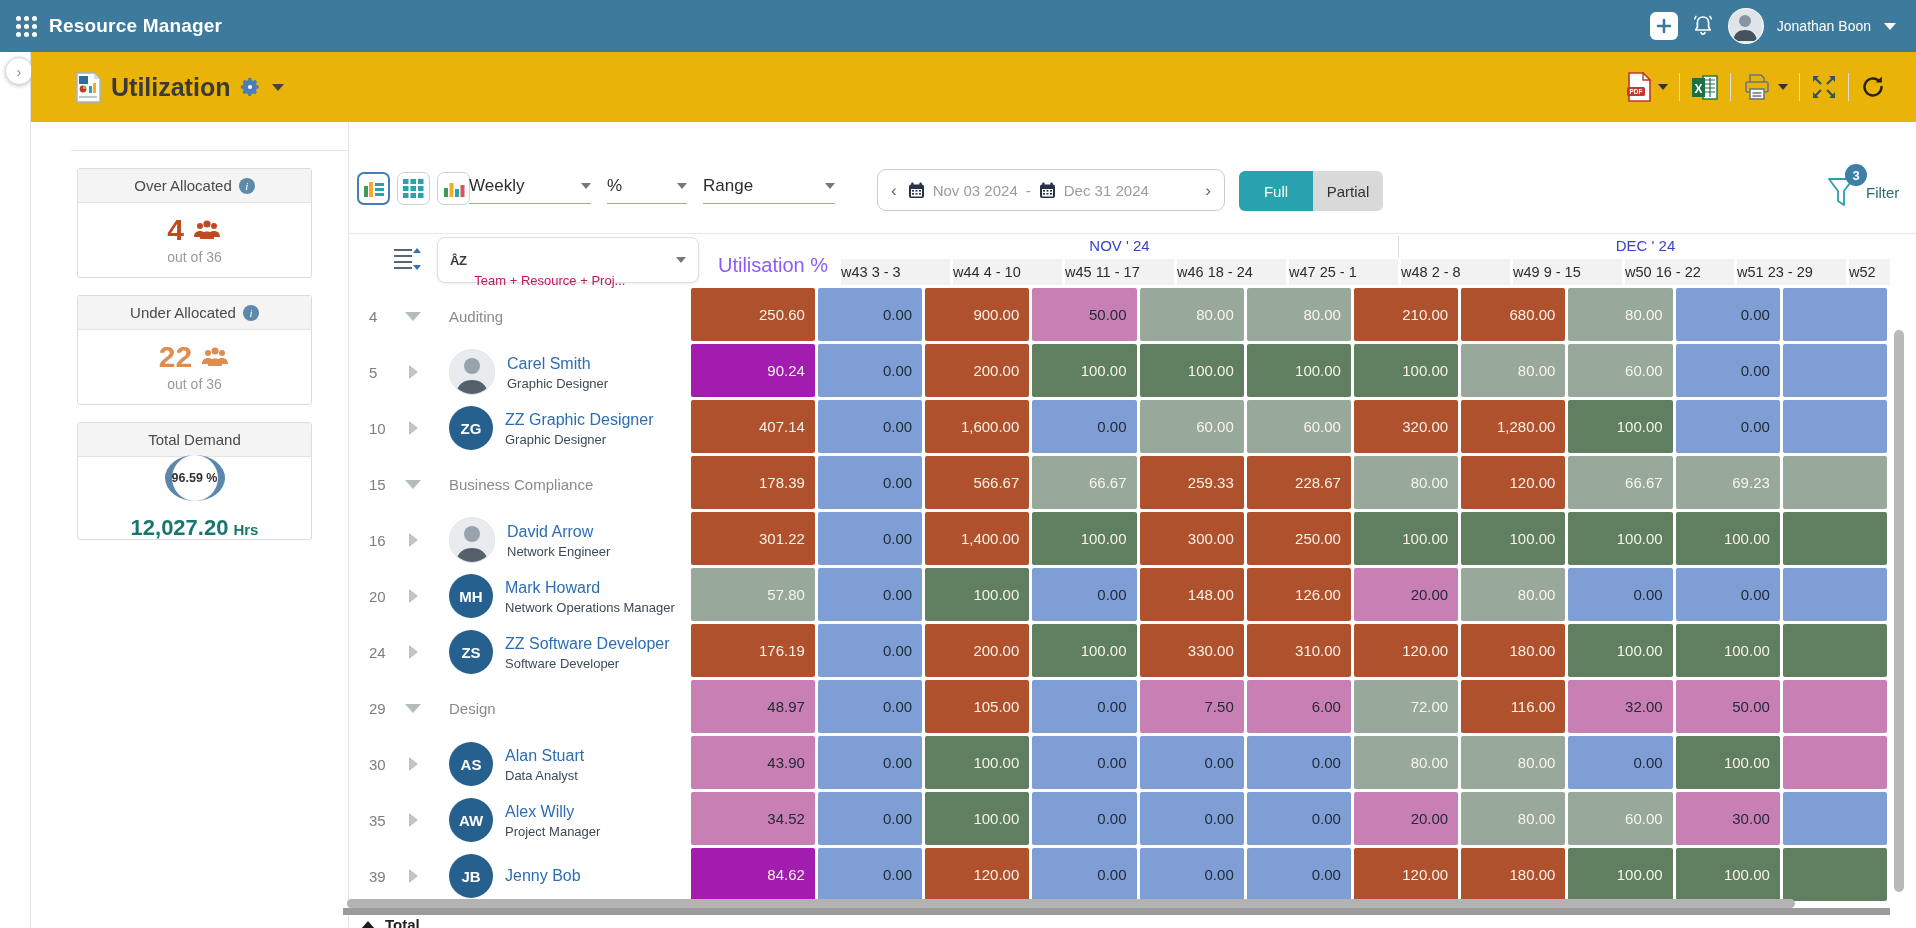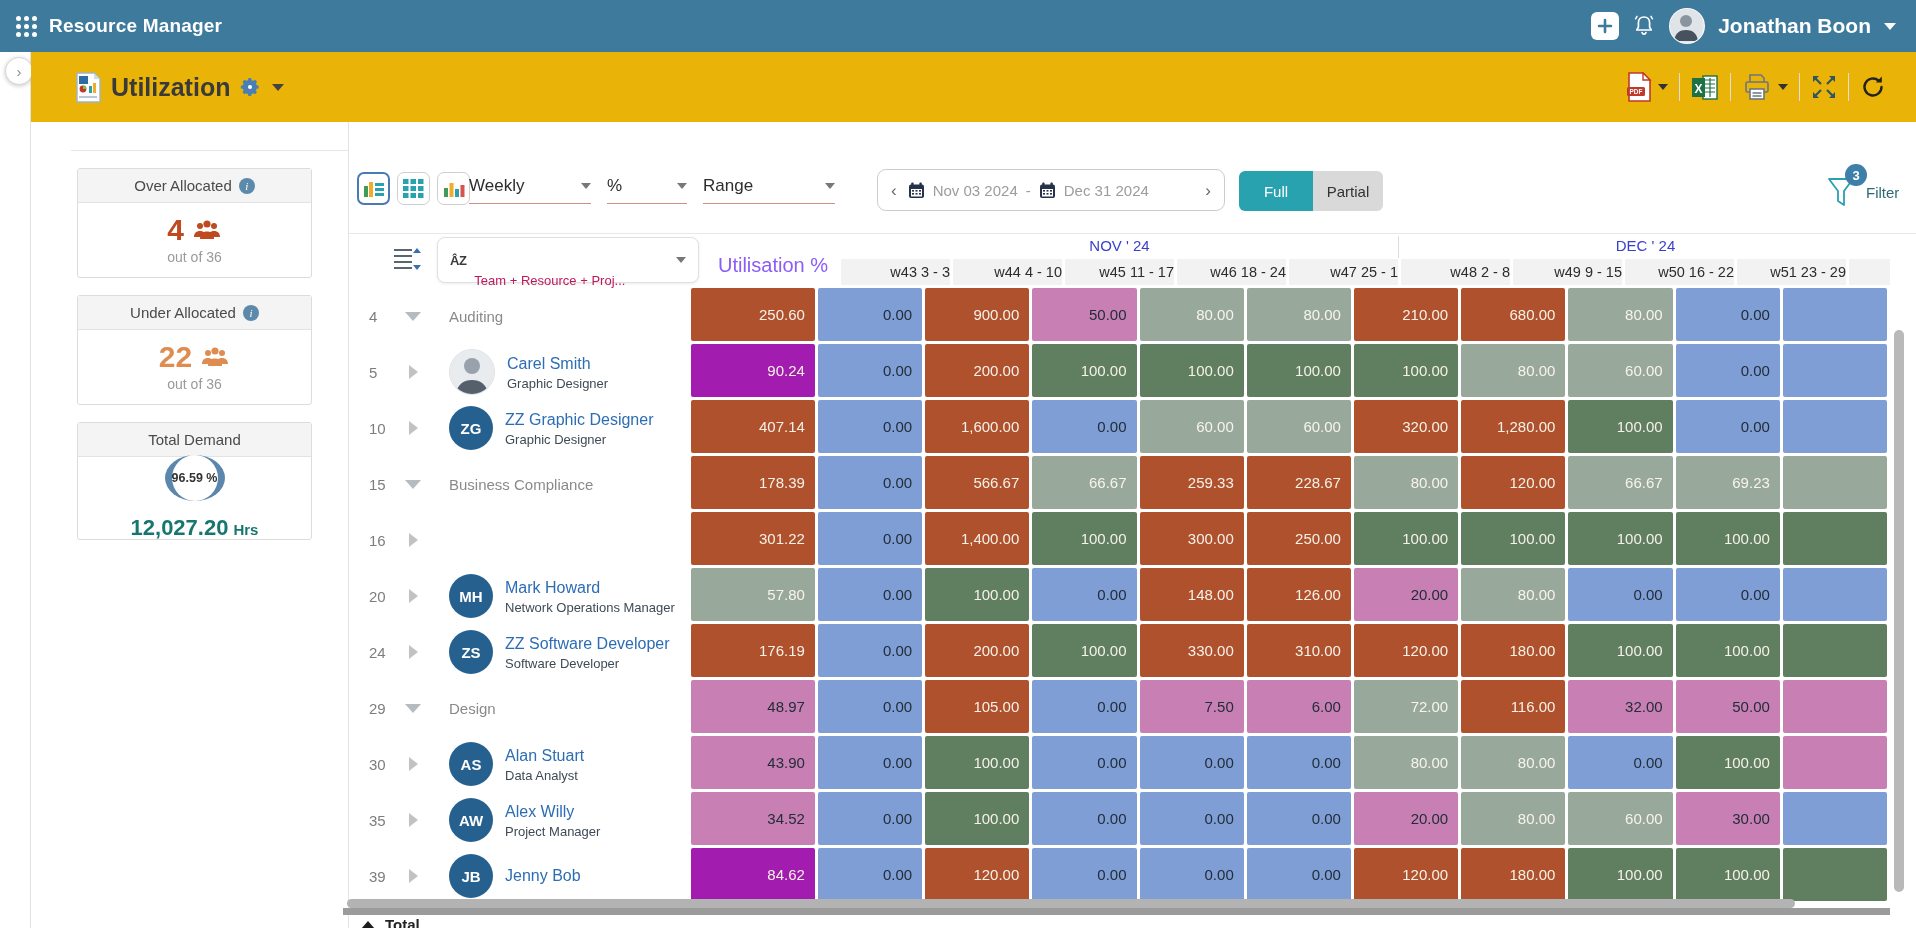--- a/index.html
+++ b/index.html
@@ -9,21 +9,21 @@
   
   .topbar{position:absolute;left:0;top:0;width:1916px;height:52px;background:#3e7a9c;
           display:flex;align-items:center;}
   .apps-grid{margin-left:16px;display:grid;grid-template-columns:repeat(3,5px);grid-gap:3px;}
   .apps-grid i{width:5px;height:5px;border-radius:50%;background:#fff;}
   .app-title{margin-left:12px;color:#fff;font-size:19px;font-weight:700;letter-spacing:.2px;}
   .topbar-right{margin-left:auto;margin-right:20px;display:flex;align-items:center;gap:13px;}
   .plus-btn{width:28px;height:28px;background:#fff;border-radius:6px;display:flex;align-items:center;justify-content:center;cursor:pointer;}
   .plus-btn svg{display:block;}
   .avatar-top{width:34px;height:34px;border-radius:50%;background:#e7e9ec;overflow:hidden;border:1px solid rgba(255,255,255,.85);}
-  .user-name{color:#fff;font-size:21px;font-weight:bold;}
+  .user-name{color:#fff;font-size:14px;}
   .chev{width:0;height:0;border-left:6px solid transparent;border-right:6px solid transparent;border-top:7px solid #fff;}
 
   
   .left-rail{position:absolute;left:0;top:52px;width:30px;height:876px;background:#fff;border-right:1px solid #e2e2e2;}
   .rail-toggle{position:absolute;left:5px;top:57px;width:26px;height:26px;border-radius:50%;background:#fff;
                border:1px solid #d7d7d7;box-shadow:0 1px 4px rgba(0,0,0,.22);display:flex;align-items:center;
                justify-content:center;color:#8a8a8a;font-size:15px;line-height:1;cursor:pointer;}
 
   
   .page-header{position:absolute;left:31px;top:52px;width:1885px;height:70px;background:#eab308;display:flex;align-items:center;}
@@ -80,21 +80,21 @@
   .groupby{position:absolute;left:88px;top:115px;width:262px;height:46px;background:#fff;border:1px solid #e0e0e0;border-radius:8px;
            box-shadow:0 1px 3px rgba(0,0,0,.08);display:flex;align-items:center;box-sizing:border-box;padding:0 12px;gap:8px;cursor:pointer;}
   .az{font-size:13px;font-weight:700;color:#3b3b3b;letter-spacing:-.5px;}
   .groupby .lbl{font-size:13px;color:#be185d;flex:1;white-space:nowrap;overflow:hidden;margin-top:40px;}
 
   .clip{position:absolute;left:0;top:112px;width:1541px;height:668px;overflow:hidden;}
   .util-header{position:absolute;left:359px;top:20px;width:130px;text-align:center;font-size:20px;color:#8b5cf6;}
   .month-lab{position:absolute;top:3px;text-align:center;font-size:15px;color:#3a41c9;}
   .month-div{position:absolute;left:1049px;top:2px;height:22px;border-left:1px solid #ddd;}
   .week-row{position:absolute;left:492px;top:25px;display:flex;gap:3px;}
-  .week-box{width:109px;height:26px;background:#f2f2f2;font-size:14.5px;color:#2c2c2c;text-align:right;line-height:26px;}
+  .week-box{width:109px;height:26px;background:#f2f2f2;font-size:14.5px;color:#2c2c2c;text-align:left;line-height:26px;}
   .rows{position:absolute;left:0;top:54px;width:1541px;}
   .g-row{height:56px;display:flex;align-items:flex-start;}
   .rl{width:359px;height:56px;display:flex;align-items:center;box-sizing:border-box;}
   .rnum{width:26px;margin-left:20px;font-size:15px;color:#7d7d7d;}
   .rarrow{width:36px;display:flex;justify-content:center;cursor:pointer;}
   .tri-down{width:0;height:0;border-left:8px solid transparent;border-right:8px solid transparent;border-top:9px solid #b5bcc0;}
   .tri-right{width:0;height:0;border-top:7px solid transparent;border-bottom:7px solid transparent;border-left:9px solid #c2c2c2;}
   .gname{font-size:15px;color:#8a8a8a;margin-left:18px;}
   .pwrap{display:flex;align-items:center;margin-left:18px;gap:12px;}
   .pava{width:44px;height:44px;border-radius:50%;display:flex;align-items:center;justify-content:center;flex:none;}
@@ -519,20 +519,33 @@
             <div class="cell cell-w c-sage">66.67</div>
             <div class="cell cell-w c-sage">69.23</div>
             <div class="cell cell-w c-sage"></div>
           </div>
           <div class="g-row">
             <div class="rl">
               <span class="rnum">16</span>
               <span class="rarrow">
                 <div class="tri-right"></div>
               </span>
+              <div class="pwrap">
+                <div class="pava photo">
+                  <svg width="44" height="44" viewBox="0 0 44 44">
+                    <rect width="44" height="44" fill="#e8ecef"></rect>
+                    <circle cx="22" cy="16" r="8" fill="#98a2ad"></circle>
+                    <path d="M6 44c1.4-10 8-14 16-14s14.6 4 16 14z" fill="#55606c"></path>
+                  </svg>
+                </div>
+                <div>
+                  <div class="pname">David Arrow</div>
+                  <div class="prole">Network Engineer</div>
+                </div>
+              </div>
             </div>
             <div class="cell cell-u c-rust">301.22</div>
             <div class="cell cell-w c-blue">0.00</div>
             <div class="cell cell-w c-rust">1,400.00</div>
             <div class="cell cell-w c-green">100.00</div>
             <div class="cell cell-w c-rust">300.00</div>
             <div class="cell cell-w c-rust">250.00</div>
             <div class="cell cell-w c-green">100.00</div>
             <div class="cell cell-w c-green">100.00</div>
             <div class="cell cell-w c-green">100.00</div>

